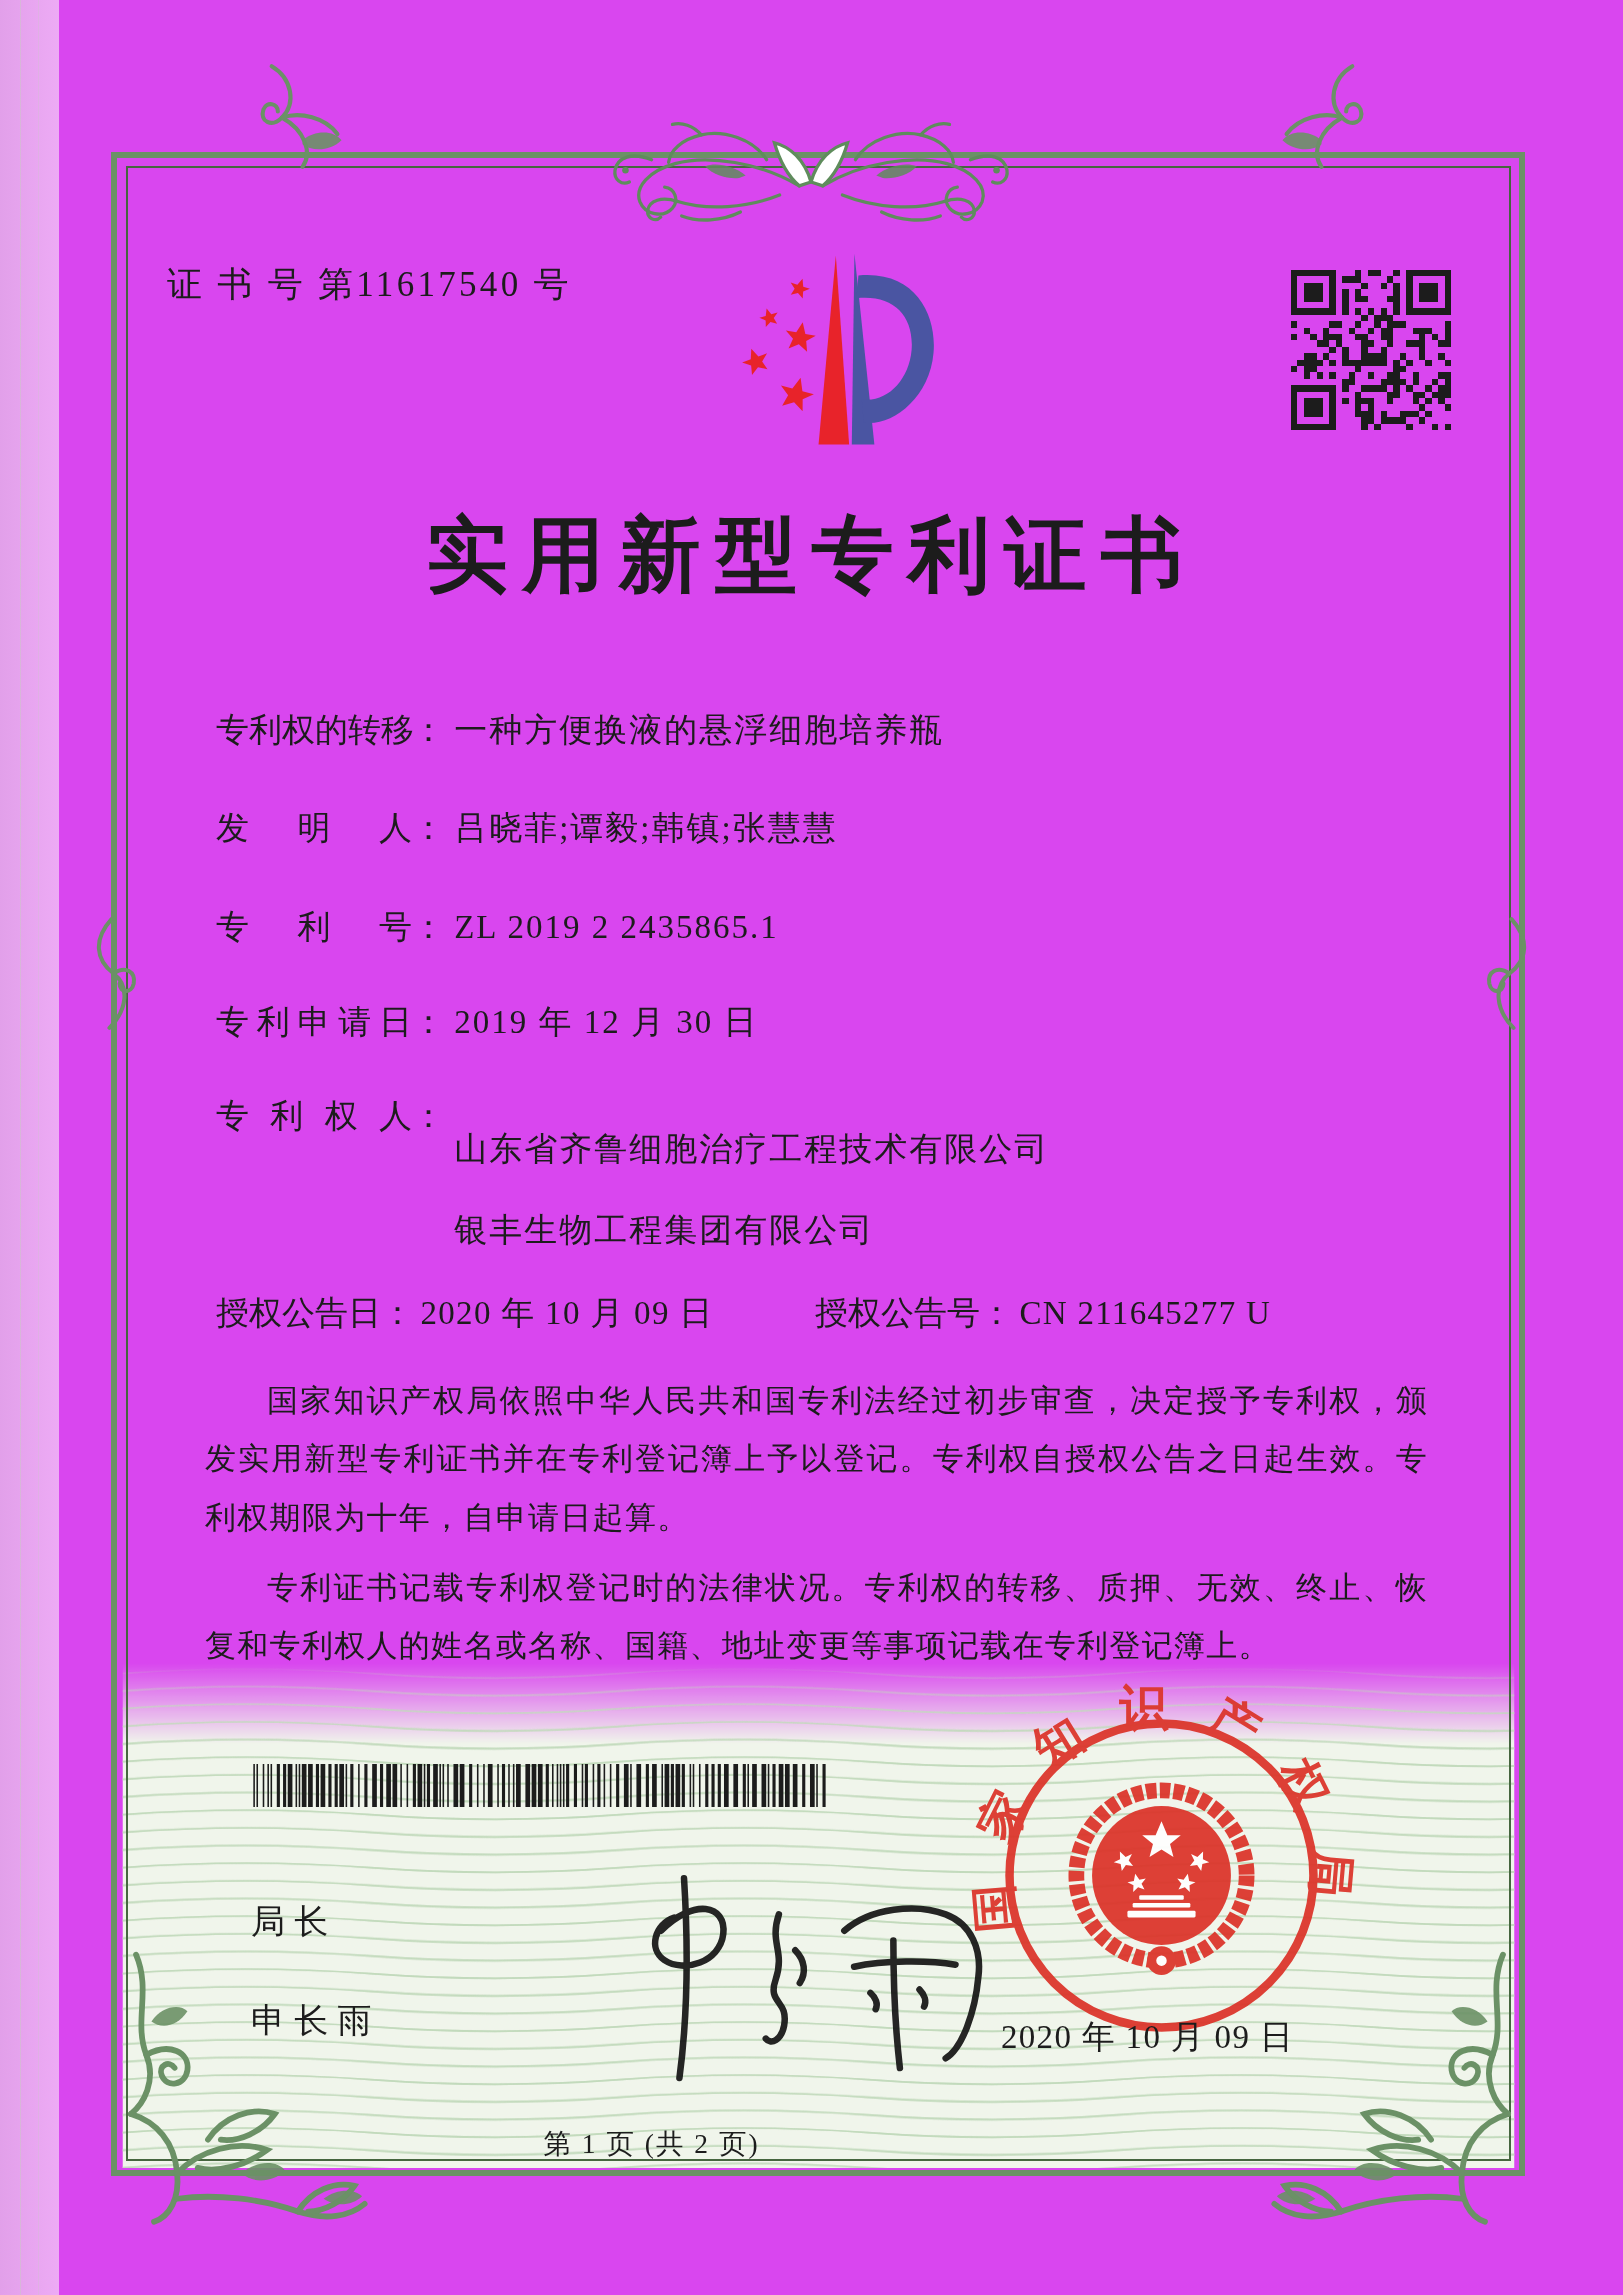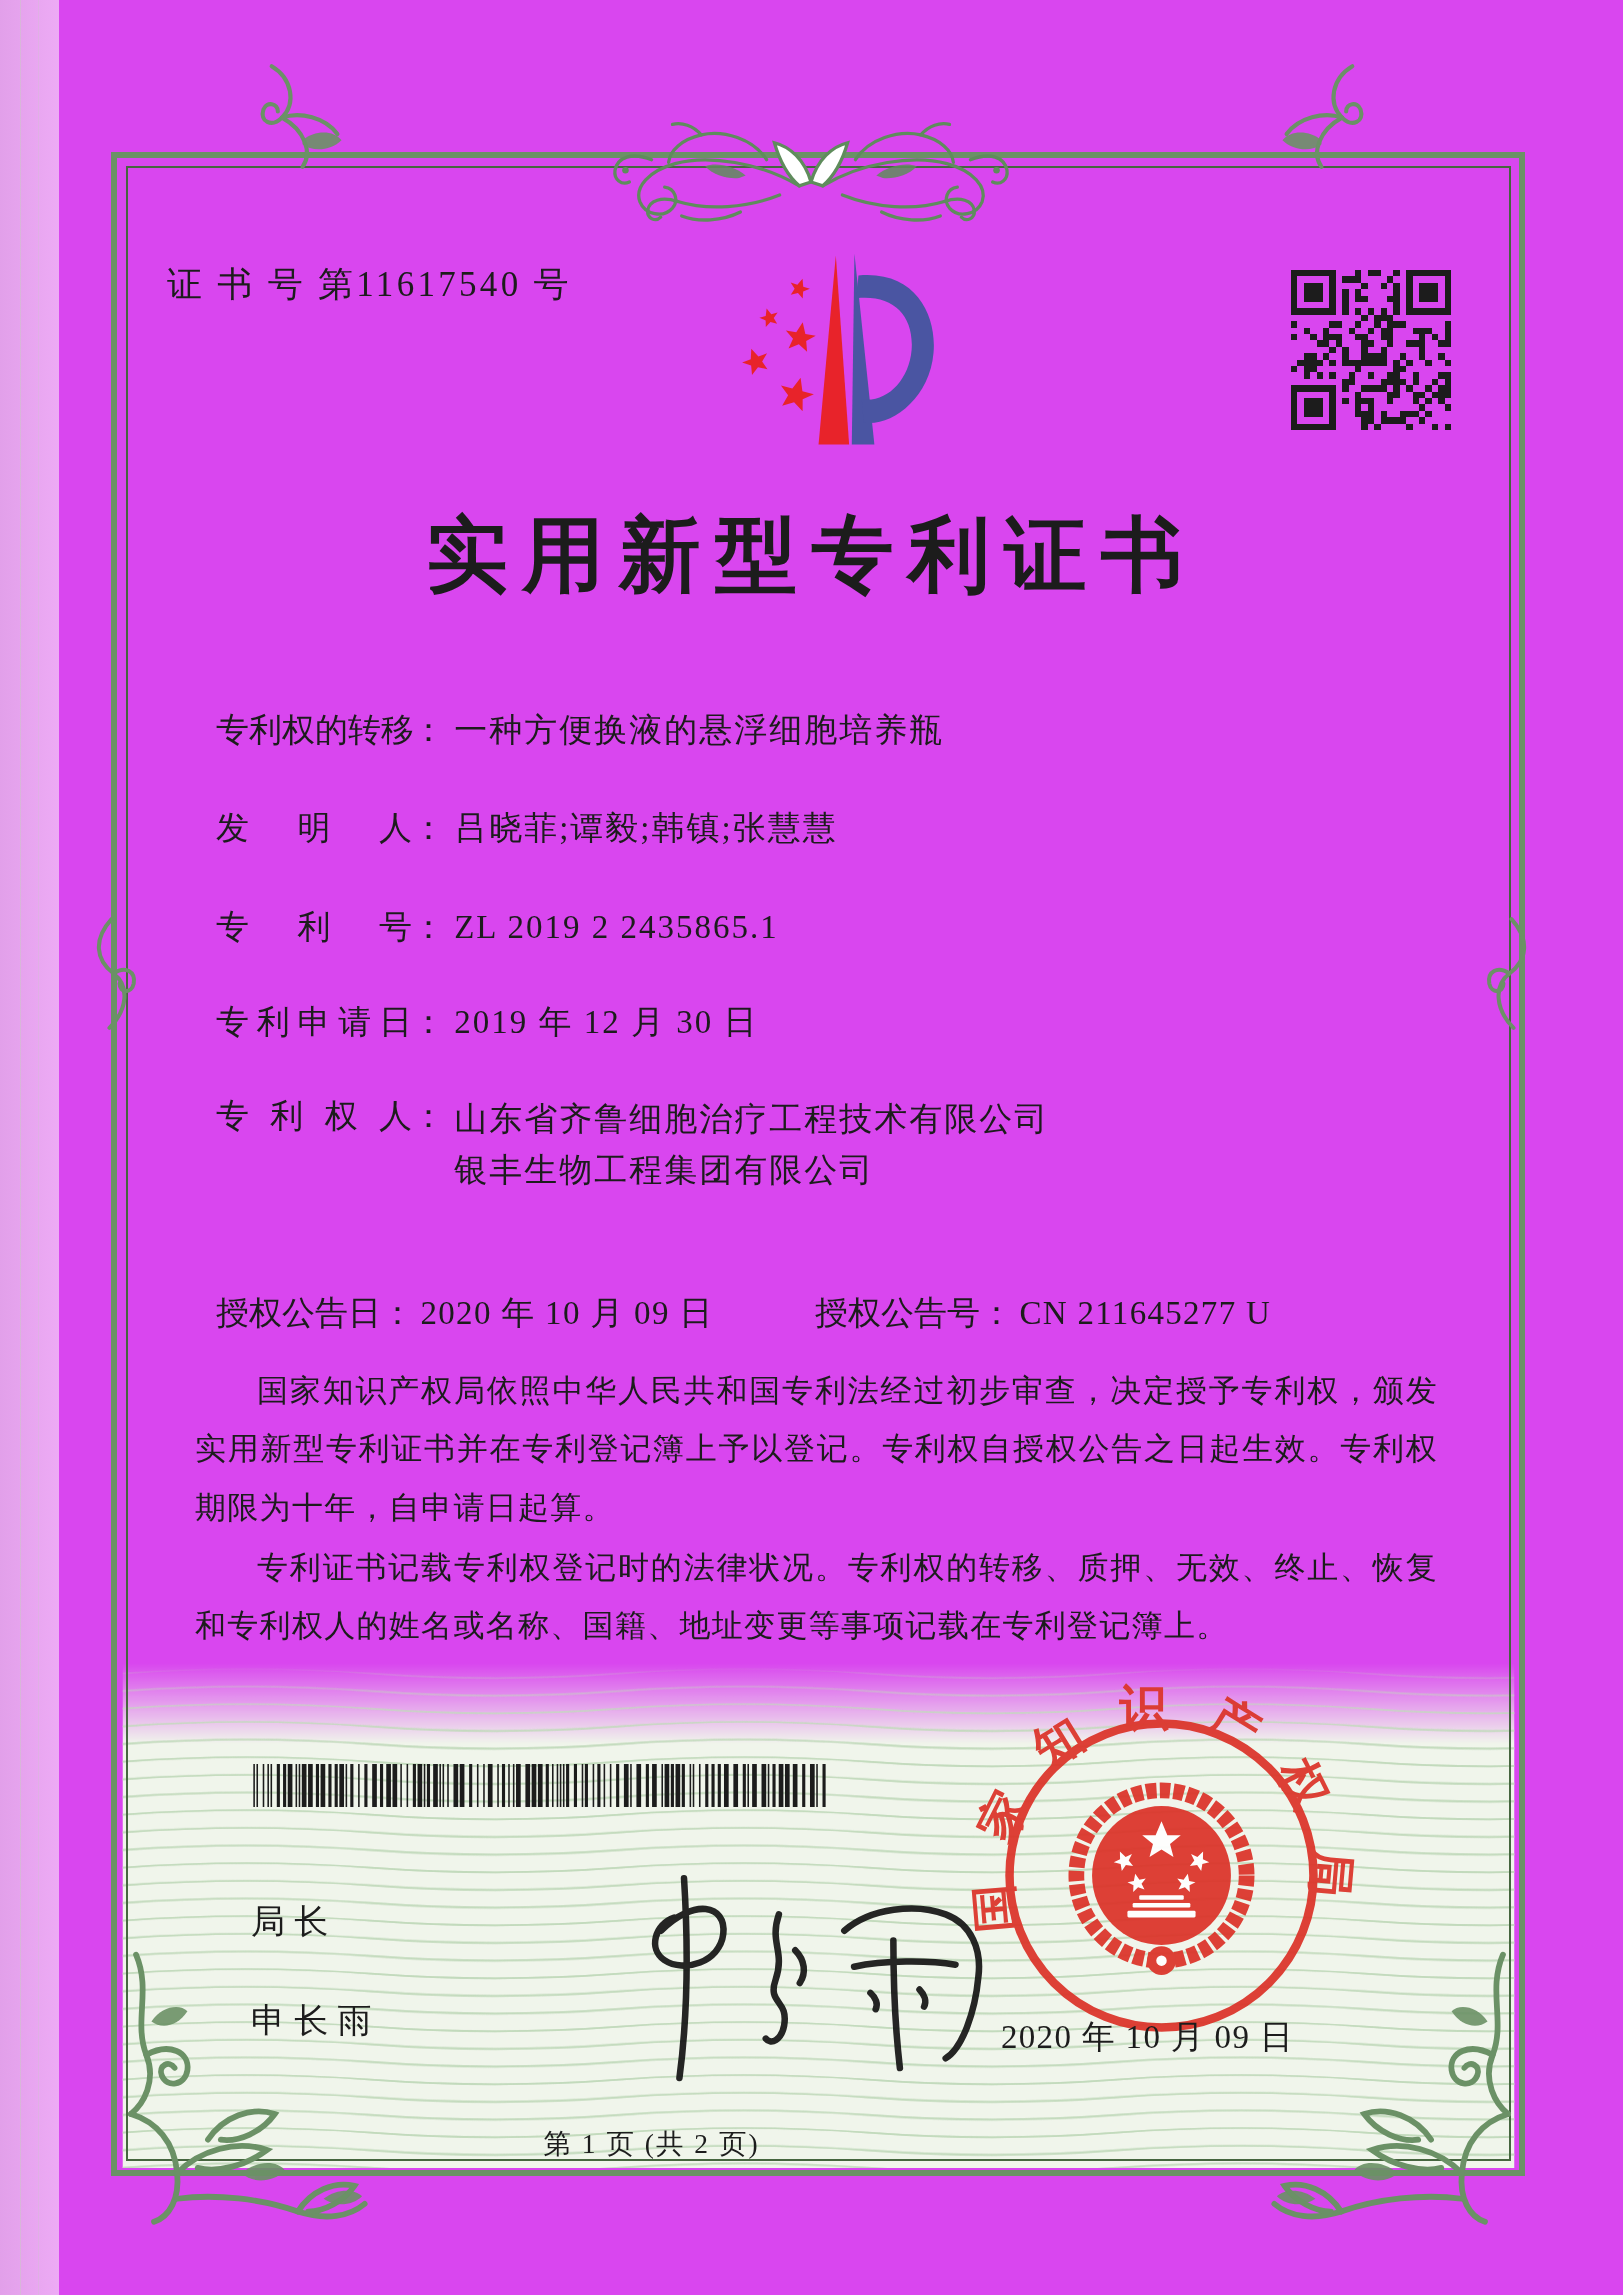--- a/index.html
+++ b/index.html
@@ -16,26 +16,26 @@
   .mirror{transform:scaleX(-1);}
   .waves{left:122px;top:1663px;z-index:1;}
   .content{z-index:4;}
   .cert-no{left:167px;top:261px;font-size:35px;letter-spacing:3.3px;z-index:4;}
   .title{left:0;top:501px;width:1623px;text-align:center;font-size:82px;font-weight:700;letter-spacing:14.4px;z-index:4;}
   .row{position:absolute;left:216px;font-size:33px;white-space:nowrap;z-index:4;}
   .flabel{display:inline-block;width:196px;text-align:justify;text-align-last:justify;}
   .fcolon{display:inline-block;}
   .fvalue{margin-left:9.2px;letter-spacing:2px;}
   .stack{display:inline-block;vertical-align:top;}
-  .vline{display:block;line-height:51px;}
+  .vline{display:block;line-height:51px;margin-top:30px;}
   .g2{position:absolute;left:599px;top:0;}
   .gval{margin-left:6.5px;letter-spacing:1.3px;}
   .body-text{left:193px;top:1360px;width:1247px;font-size:31px;line-height:1.88;letter-spacing:1.3px;
              text-align:justify;z-index:4;}
-  .body-text p{margin:2px;text-indent:2em;}
+  .body-text p{margin:12px;text-indent:2em;}
   .director{left:251px;font-size:34px;letter-spacing:9.2px;z-index:5;}
   .seal-date{left:1001px;top:2015px;font-size:33px;letter-spacing:1.3px;z-index:6;}
   .page-num{left:0;top:2126px;width:1303px;text-align:center;font-size:27.5px;letter-spacing:2px;z-index:4;}
   .back-note{left:0;top:2219px;width:1623px;text-align:center;font-size:30px;letter-spacing:5.2px;z-index:4;}
   .seal-svg{z-index:5;opacity:.94;}
   .sig-svg{z-index:5;}
   .seal-arc-text{font-size:74px;font-weight:700;letter-spacing:54px;fill:#dc352b;
                  font-family:"Liberation Serif","DejaVu Serif",serif;}
 </style>
 </head>

